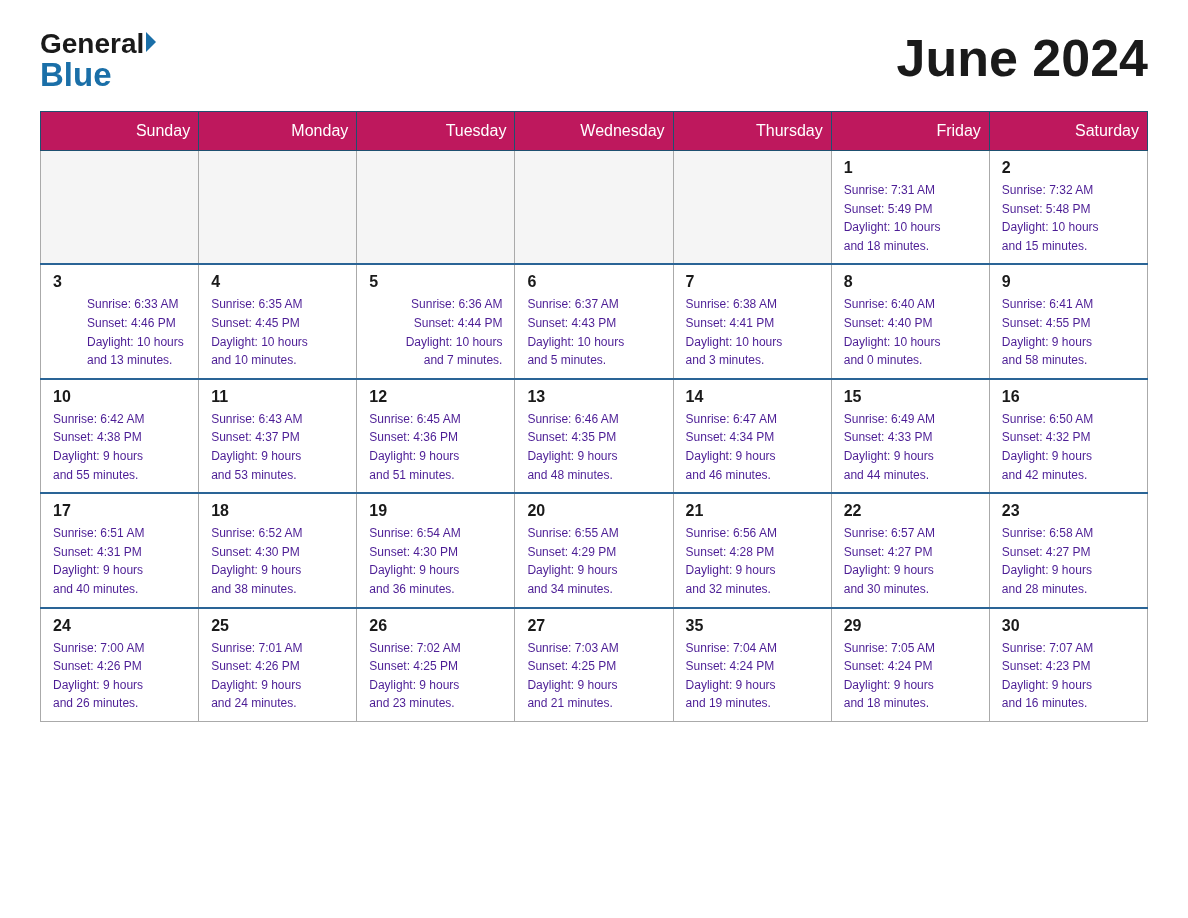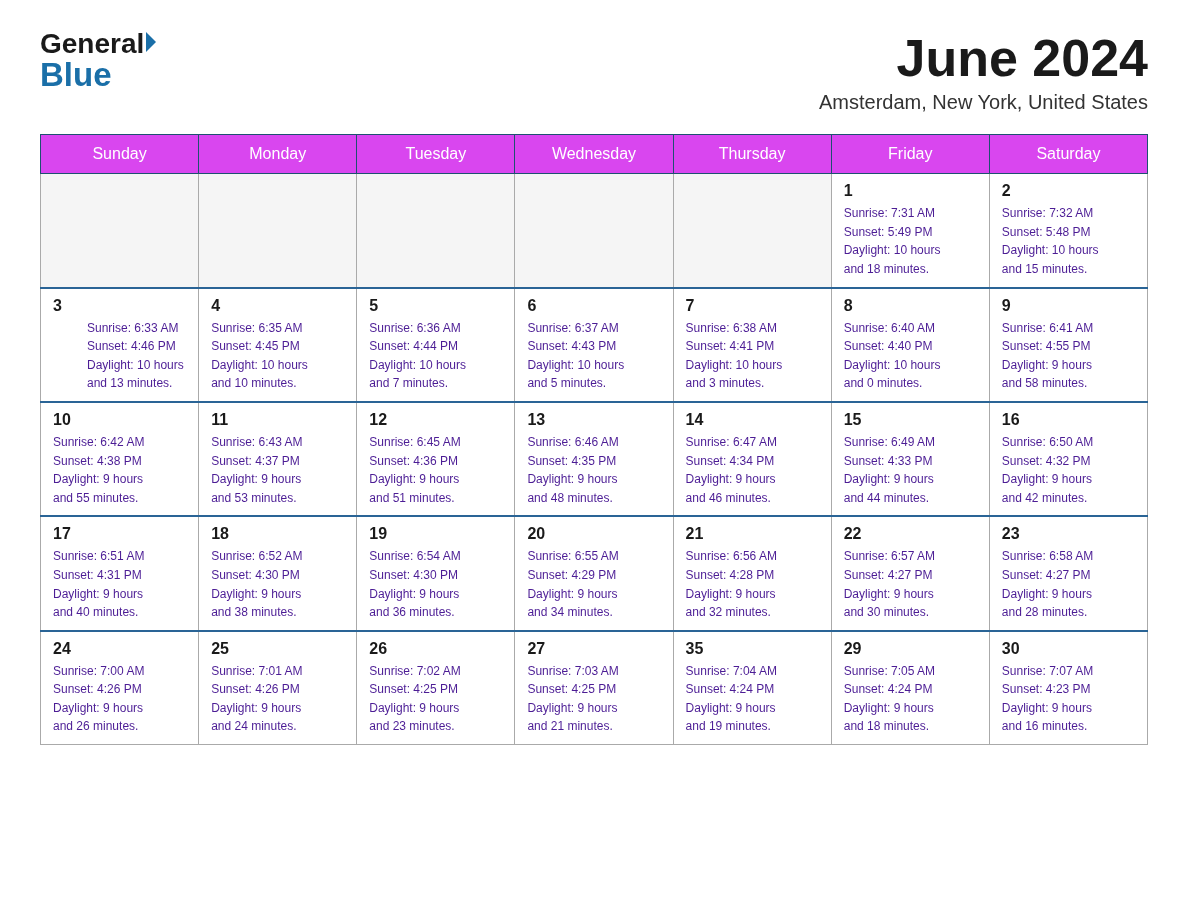--- a/index.html
+++ b/index.html
@@ -62,26 +62,26 @@
       font-size: 20px;
       color: #333;
       margin-top: 4px;
     }
     .calendar {
       width: 100%;
       border-collapse: collapse;
       border: 1px solid #555;
     }
     .calendar thead tr th {
-      background-color: #d946ef;
+      background-color: #be185d;
       color: #fff;
       font-size: 16px;
       font-weight: normal;
-      padding: 10px 24px;
-      text-align: center;
+      padding: 10px 8px;
+      text-align: right;
       border: 1px solid #1e5070;
     }
     .calendar tbody tr td {
       vertical-align: top;
       padding: 8px 12px;
       border: 1px solid #aaa;
       width: 14.28%;
       min-height: 100px;
     }
     .calendar tbody tr td.empty {
@@ -110,21 +110,20 @@
     <div class="logo-line">
       <span class="logo-general">General</span>
       <span class="logo-arrow"></span>
     </div>
     <div>
       <span class="logo-blue">Blue</span>
     </div>
   </div>
   <div class="title-area">
     <div class="calendar-title">June 2024</div>
-    <div class="calendar-subtitle">Amsterdam, New York, United States</div>
   </div>
 </div>
 
 <table class="calendar">
   <thead>
     <tr>
     <th>Sunday</th>
         <th>Monday</th>
         <th>Tuesday</th>
         <th>Wednesday</th>
@@ -165,21 +164,21 @@
         </td>
         <td>
           <div class="day-number">4</div>
           <div class="day-info" style="white-space: pre-line;">Sunrise: 6:35 AM
 Sunset: 4:45 PM
 Daylight: 10 hours
 and 10 minutes.</div>
         </td>
         <td>
           <div class="day-number">5</div>
-          <div class="day-info" style="white-space: pre-line;">Sunrise: 6:36 AM
+          <div class="day-info" style="white-space: pre-line; text-align: right;">Sunrise: 6:36 AM
 Sunset: 4:44 PM
 Daylight: 10 hours
 and 7 minutes.</div>
         </td>
         <td>
           <div class="day-number">6</div>
           <div class="day-info" style="white-space: pre-line;">Sunrise: 6:37 AM
 Sunset: 4:43 PM
 Daylight: 10 hours
 and 5 minutes.</div>

